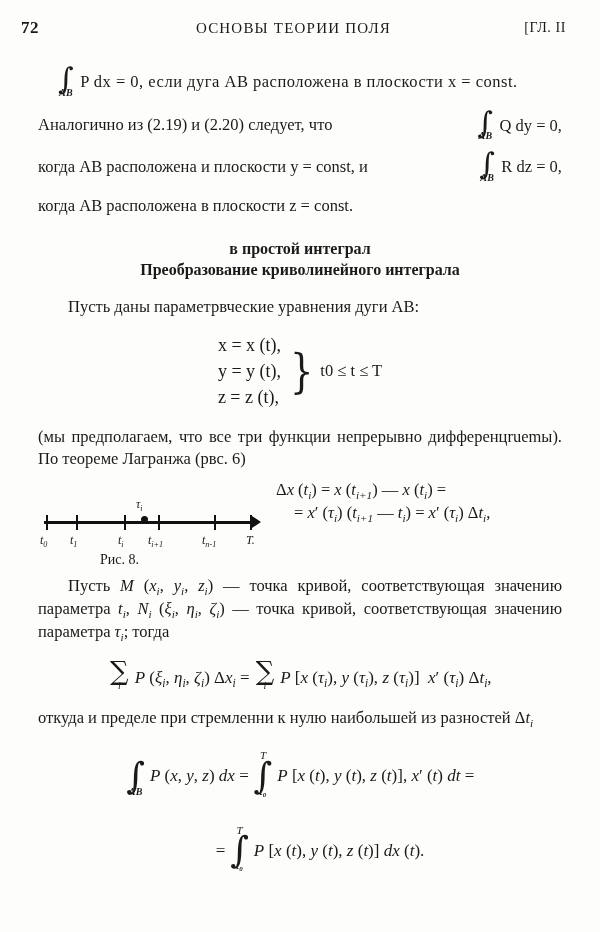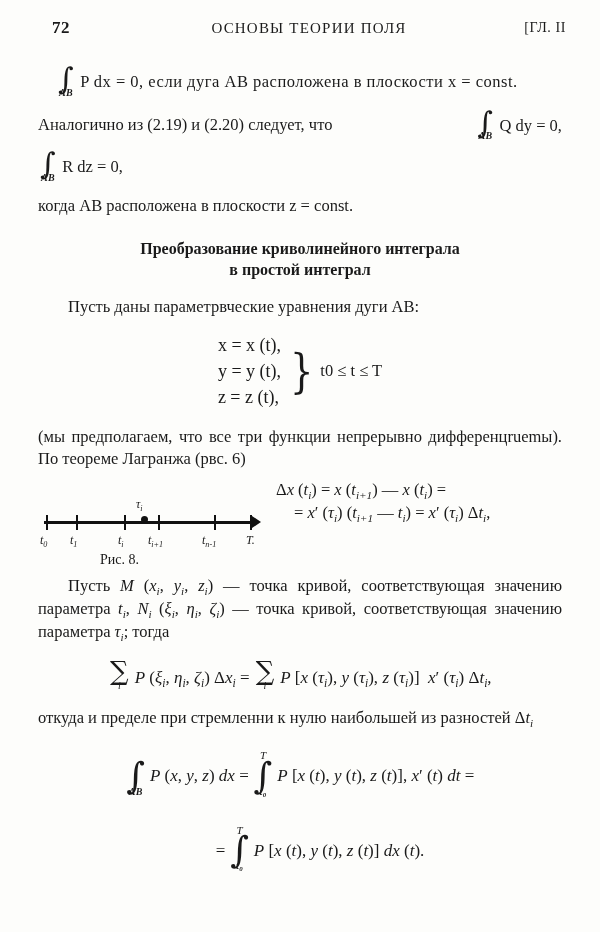--- a/index.html
+++ b/index.html
@@ -19,21 +19,21 @@
     width: 600px;
     height: 932px;
     padding: 0;
     box-sizing: border-box;
   }
 
   
   .runhead {
     position: relative;
     height: 34px;
-    margin: 18px 34px 0 52px;
+    margin: 18px 34px 0 21px;
     font-size: 15px;
   }
   .runhead .folio {
     position: absolute;
     left: 0;
     top: 0;
     font-weight: bold;
     font-size: 17px;
     letter-spacing: 0.5px;
   }
@@ -295,36 +295,37 @@
       <span class="nowrap">
         <span class="intg">
           <span class="sign">∫</span>
           <span class="lim">AB</span>
         </span>
         <span>Q dy = 0,</span>
       </span>
     </div>
 
     <div class="row spread">
+      <span>когда AB расположена и плоскости y = const, и</span>
       <span class="nowrap">
         <span class="intg">
           <span class="sign">∫</span>
           <span class="lim">AB</span>
         </span>
         <span>R dz = 0,</span>
       </span>
     </div>
 
     <div class="row">
       <span>когда AB расположена в плоскости z = const.</span>
     </div>
 
     <div class="heading">
+      <div>в простой интеграл</div>
       <div>Преобразование криволинейного интеграла</div>
-      <div>в простой интеграл</div>
     </div>
 
     <p class="para indent">Пусть даны параметрвческие уравнения дуги AB:</p>
 
     <div class="system">
       <div class="eqs">
         <div>x = x (t),</div>
         <div>y = y (t),</div>
         <div>z = z (t),</div>
       </div>

